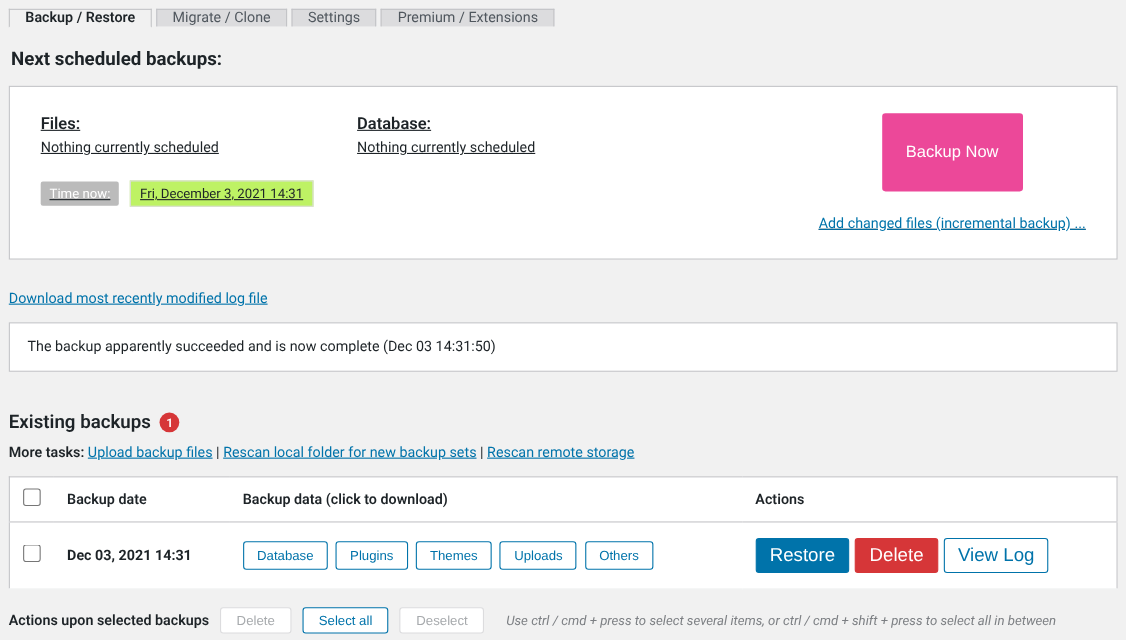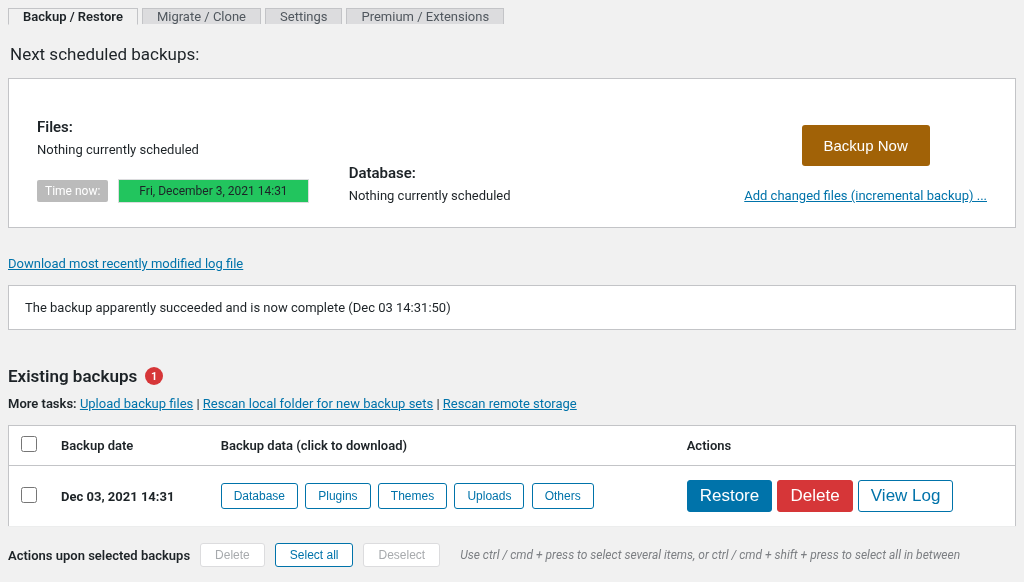--- a/index.html
+++ b/index.html
@@ -2,36 +2,36 @@
 <html><head>
   <meta charset="utf-8">
   <style>
     * { box-sizing: border-box; margin: 0; padding: 0; }
     body { font-family: -apple-system, BlinkMacSystemFont, "Segoe UI", Roboto, sans-serif; background: #f1f1f1; color: #1d2327; font-size: 13px; padding: 8px; }
     
     .tabs { display: flex; gap: 4px; margin-bottom: 0; }
     .tab { background: #dcdcde; color: #50575e; padding: 0 14px; border: 1px solid #c3c4c7; border-bottom: none; cursor: pointer; font-size: 13px; }
     .tab.active { background: #f1f1f1; color: #1d2327; font-weight: 600; border-bottom: 1px solid #f1f1f1; margin-bottom: -1px; position: relative; z-index: 1; }
     
-    h2.section { font-size: 17px; font-weight: 400; margin: 20px 0 14px 2px; color: #1d2327; }
+    h2.section { font-size: 17px; font-weight: 700; margin: 20px 0 14px 2px; color: #1d2327; }
     
     .panel { background: #fff; border: 1px solid #c3c4c7; padding: 24px 28px; }
     
-    .next-schedule { display: flex; align-items: flex-end; gap: 40px; }
+    .next-schedule { display: flex; align-items: flex-start; gap: 40px; text-decoration: underline; }
     .sched-col { flex: 0 0 auto; min-width: 200px; }
     .sched-col h3 { font-size: 15px; font-weight: 600; margin-bottom: 6px; }
     .sched-col .msg { font-size: 13px; color: #1d2327; }
     .sched-actions { margin-left: auto; text-align: center; }
     
-    .backup-now { background: #a16207; color: #fff; border: none; padding: 12px 22px; font-size: 15px; cursor: pointer; border-radius: 3px; margin-top: 22px; }
+    .backup-now { background: #ec4899; color: #fff; border: none; padding: 27px 22px; font-size: 15px; cursor: pointer; border-radius: 3px; }
     .incremental-link { display: block; margin-top: 22px; color: #0073aa; text-decoration: underline; font-size: 13px; cursor: pointer; }
     
     .time-row { margin-top: 22px; display: flex; align-items: center; gap: 10px; }
     .time-badge { background: #bbb; color: #fff; padding: 4px 8px; font-size: 12px; border-radius: 2px; }
-    .time-val { background: #22c55e; border: 1px solid #dcdcde; padding: 4px 20px; font-size: 12px; }
+    .time-val { background: #bef264; border: 1px solid #dcdcde; padding: 4px 8px; font-size: 12px; }
     
     .log-header { display: flex; align-items: center; justify-content: space-between; margin-top: 28px; }
     .log-header h2 { margin: 0; }
     .log-link { color: #0073aa; text-decoration: underline; font-size: 13px; cursor: pointer; }
     
     .log-msg-panel { background: #fff; border: 1px solid #c3c4c7; padding: 14px 16px; margin-top: 14px; font-size: 13px; }
     
     .existing-header { display: flex; align-items: center; gap: 8px; margin-top: 36px; margin-bottom: 10px; }
     .existing-header h2 { margin: 0; font-size: 17px; font-weight: 600; }
     .badge-count { background: #d63638; color: #fff; border-radius: 50%; width: 18px; height: 18px; display: inline-flex; align-items: center; justify-content: center; font-size: 11px; font-weight: 600; }

